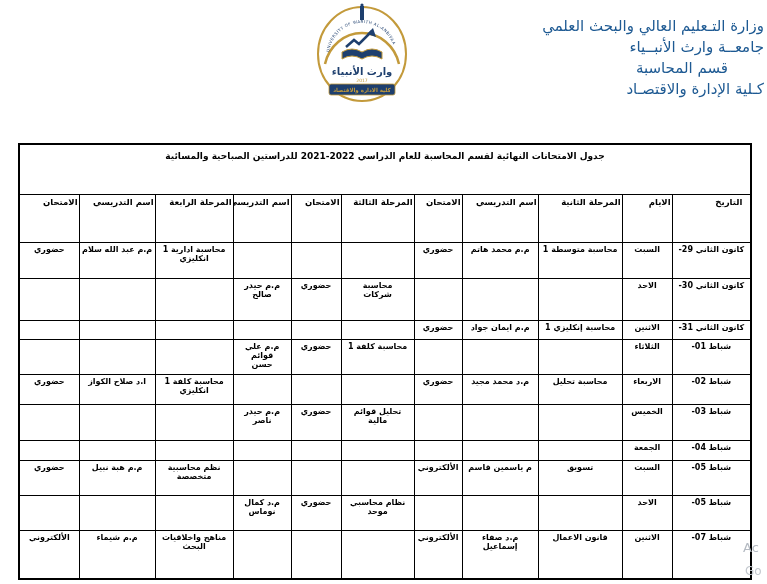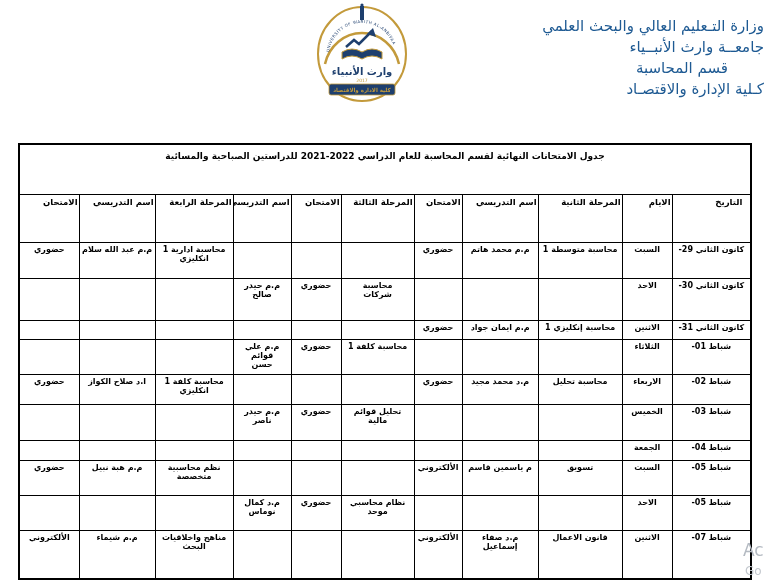--- a/index.html
+++ b/index.html
@@ -22,21 +22,21 @@
     font-family:"DejaVu Sans",sans-serif;font-weight:bold;font-size:8px;color:#000;}
   table.schedule{border:2px solid #000;}
   .schedule td,.schedule th{border:1px solid #000;vertical-align:top;
     padding:2px 1px;text-align:center;overflow:hidden;}
   .schedule .title-cell{font-size:9px;height:41px;padding-top:6px;white-space:nowrap;}
   .schedule th{font-size:8.5px;height:43px;white-space:nowrap;font-weight:bold;padding-left:36px;}
   .schedule td{white-space:pre-line;}
   .schedule td.nowrap{white-space:nowrap;}
 
   
-  .wm1{position:absolute;left:743px;top:540px;color:#b4bac2;font-size:17px;
+  .wm1{position:absolute;left:743px;top:540px;color:#b4bac2;font-size:13px;
        font-family:"DejaVu Sans",sans-serif;}
   .wm2{position:absolute;left:745px;top:564px;color:#c3c8ce;font-size:12px;
        font-family:"DejaVu Sans",sans-serif;}
 </style>
 </head>
 <body>
 
 <div class="page">
 
   <div class="letterhead">

